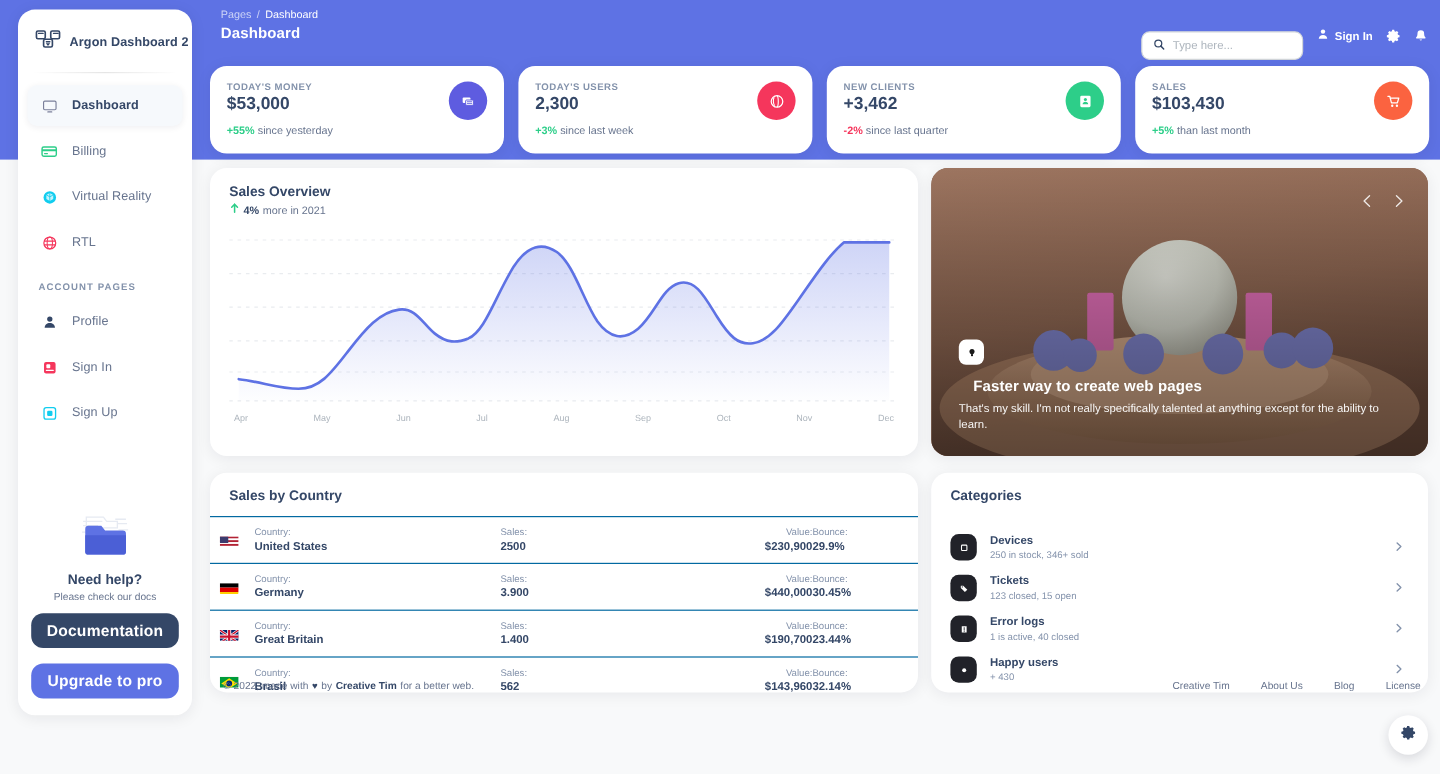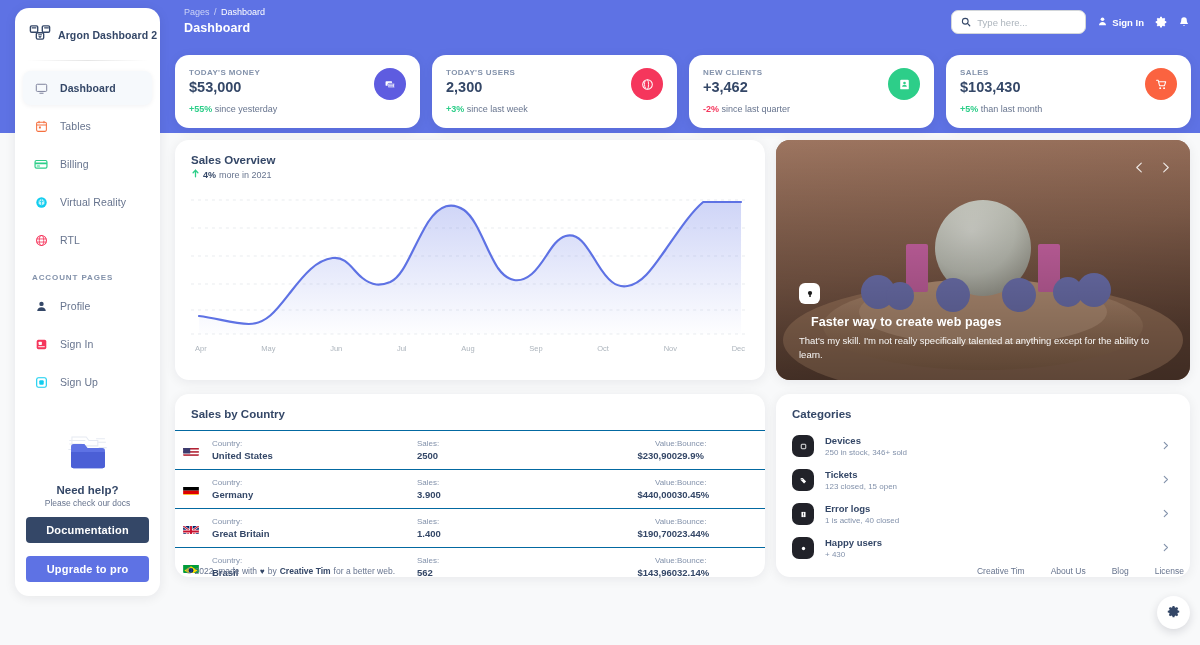--- a/index.html
+++ b/index.html
@@ -67,22 +67,22 @@
 
   .help-card {
     margin: auto 11px 10px; padding: 4px 0 4px;
     text-align: center;
   }
   .help-img { width: 58px; height: 50px; margin: 0 auto 6px; display:block; }
   .help-title { font-size: 11.5px; font-weight: 700; color: #344767; margin-bottom: 2px; }
   .help-sub { font-size: 8.5px; color: #67748e; margin-bottom: 9px; }
   .btn-doc, .btn-pro {
     display: block; width: 100%; border: none; cursor: pointer;
-    border-radius: 4px; padding: 7px 4px;
-    font-size: 11px; font-weight: 700; letter-spacing: .2px;
+    border-radius: 10px; padding: 7px 4px;
+    font-size: 13px; font-weight: 700; letter-spacing: .2px;
     color: #fff; font-family: inherit;
   }
   .btn-doc { background: #344767; margin-bottom: 7px; }
   .btn-pro { background: #5e72e4; margin-top: 13px; }
 
   
   .topbar {
     position: absolute; left: 175px; top: 0; width: 1025px; height: 44px;
     display: flex; align-items: flex-start; justify-content: space-between;
     padding: 6px 10px 0 9px;
@@ -91,20 +91,21 @@
   .crumbs { font-size: 9px; color: #cdd4f7; }
   .crumbs .sep { color: #cdd4f7; margin: 0 2px; }
   .crumbs .cur { color: #ffffff; }
   .page-title { font-size: 12.5px; font-weight: 700; color: #fff; margin-top: 4px; letter-spacing: .1px; }
   .topbar-right { display: flex; align-items: center; gap: 11px; padding-top: 4px; }
   .searchbox {
     display: flex; align-items: center; gap: 6px;
     background: #fff; border-radius: 7px;
     height: 24px; width: 135px; padding: 0 9px;
     border: 1px solid #d2d6da;
+    margin-top: 16px;
   }
   .searchbox input {
     border: none; outline: none; font-size: 9.5px; color: #8392ab;
     width: 100%; font-family: inherit; background: transparent;
   }
   .searchbox input::placeholder { color: #adb5bd; }
   .signin { display: flex; align-items: center; gap: 4px; cursor: pointer; }
   .signin span { font-size: 9.5px; color: #fff; font-weight: 600; }
   .ticon { cursor: pointer; display: flex; }
 
@@ -176,21 +177,21 @@
   .sc-cell { display: flex; flex-direction: column; }
   .sc-k { font-size: 8px; color: #8392ab; margin-bottom: 2px; }
   .sc-v { font-size: 9.5px; color: #344767; font-weight: 600; }
   .sc-country { width: 205px; }
   .sc-sales { width: 140px; }
   .sc-value { width: 120px; text-align: right; align-items: flex-end; }
   .sc-bounce { flex: 1; text-align: right; align-items: flex-start; }
 
   
   #categories { left: 776px; top: 394px; width: 414px; height: 183px; padding: 14px 16px 0; }
-  .cat-title { font-size: 11.5px; font-weight: 600; color: #344767; margin-bottom: 9px; }
+  .cat-title { font-size: 11.5px; font-weight: 600; color: #344767; margin-bottom: 19px; }
   .cat-row { display: flex; align-items: center; padding: 6px 0; cursor: pointer; }
   .cat-ico {
     width: 22px; height: 22px; flex: 0 0 22px; border-radius: 7px;
     background: #212229; display: flex; align-items: center; justify-content: center;
     margin-right: 11px;
   }
   .cat-main { flex: 1; }
   .cat-name { font-size: 9.5px; font-weight: 600; color: #344767; }
   .cat-sub { font-size: 8px; color: #8392ab; margin-top: 2px; }
   .cat-chev { color: #8392ab; font-size: 9px; padding-right: 4px; }
@@ -240,31 +241,20 @@
     <a class="nav-item active">
       <span class="nav-ico">
         <svg viewBox="0 0 20 20" width="13" height="13">
             <rect x="2" y="3.5" width="16" height="11" rx="1.6" fill="none" stroke="#7b809a" stroke-width="1.5"></rect>
             <path d="M7.5 17.3h5" stroke="#7b809a" stroke-width="1.5" stroke-linecap="round"></path>
           </svg>
       </span>
       <span class="nav-label">Dashboard</span>
     </a>
 
-    <a class="nav-item">
-      <span class="nav-ico">
-        <svg viewBox="0 0 20 20" width="13" height="13">
-            <rect x="2.5" y="3.5" width="15" height="14" rx="2" fill="none" stroke="#f5703f" stroke-width="1.6"></rect>
-            <path d="M2.5 7.6h15" stroke="#f5703f" stroke-width="1.6"></path>
-            <rect x="6" y="10" width="3" height="3" fill="#f5703f"></rect>
-            <path d="M6.2 1.8v2.6M13.8 1.8v2.6" stroke="#f5703f" stroke-width="1.6" stroke-linecap="round"></path>
-          </svg>
-      </span>
-      <span class="nav-label">Tables</span>
-    </a>
 
     <a class="nav-item">
       <span class="nav-ico">
         <svg viewBox="0 0 20 20" width="14" height="14">
             <rect x="1.5" y="5" width="17" height="11" rx="2" fill="none" stroke="#2dce89" stroke-width="1.7"></rect>
             <path d="M1.5 9h17" stroke="#2dce89" stroke-width="2.4"></path>
             <path d="M4.5 12.8h3.4" stroke="#2dce89" stroke-width="1.5" stroke-linecap="round"></path>
           </svg>
       </span>
       <span class="nav-label">Billing</span>

